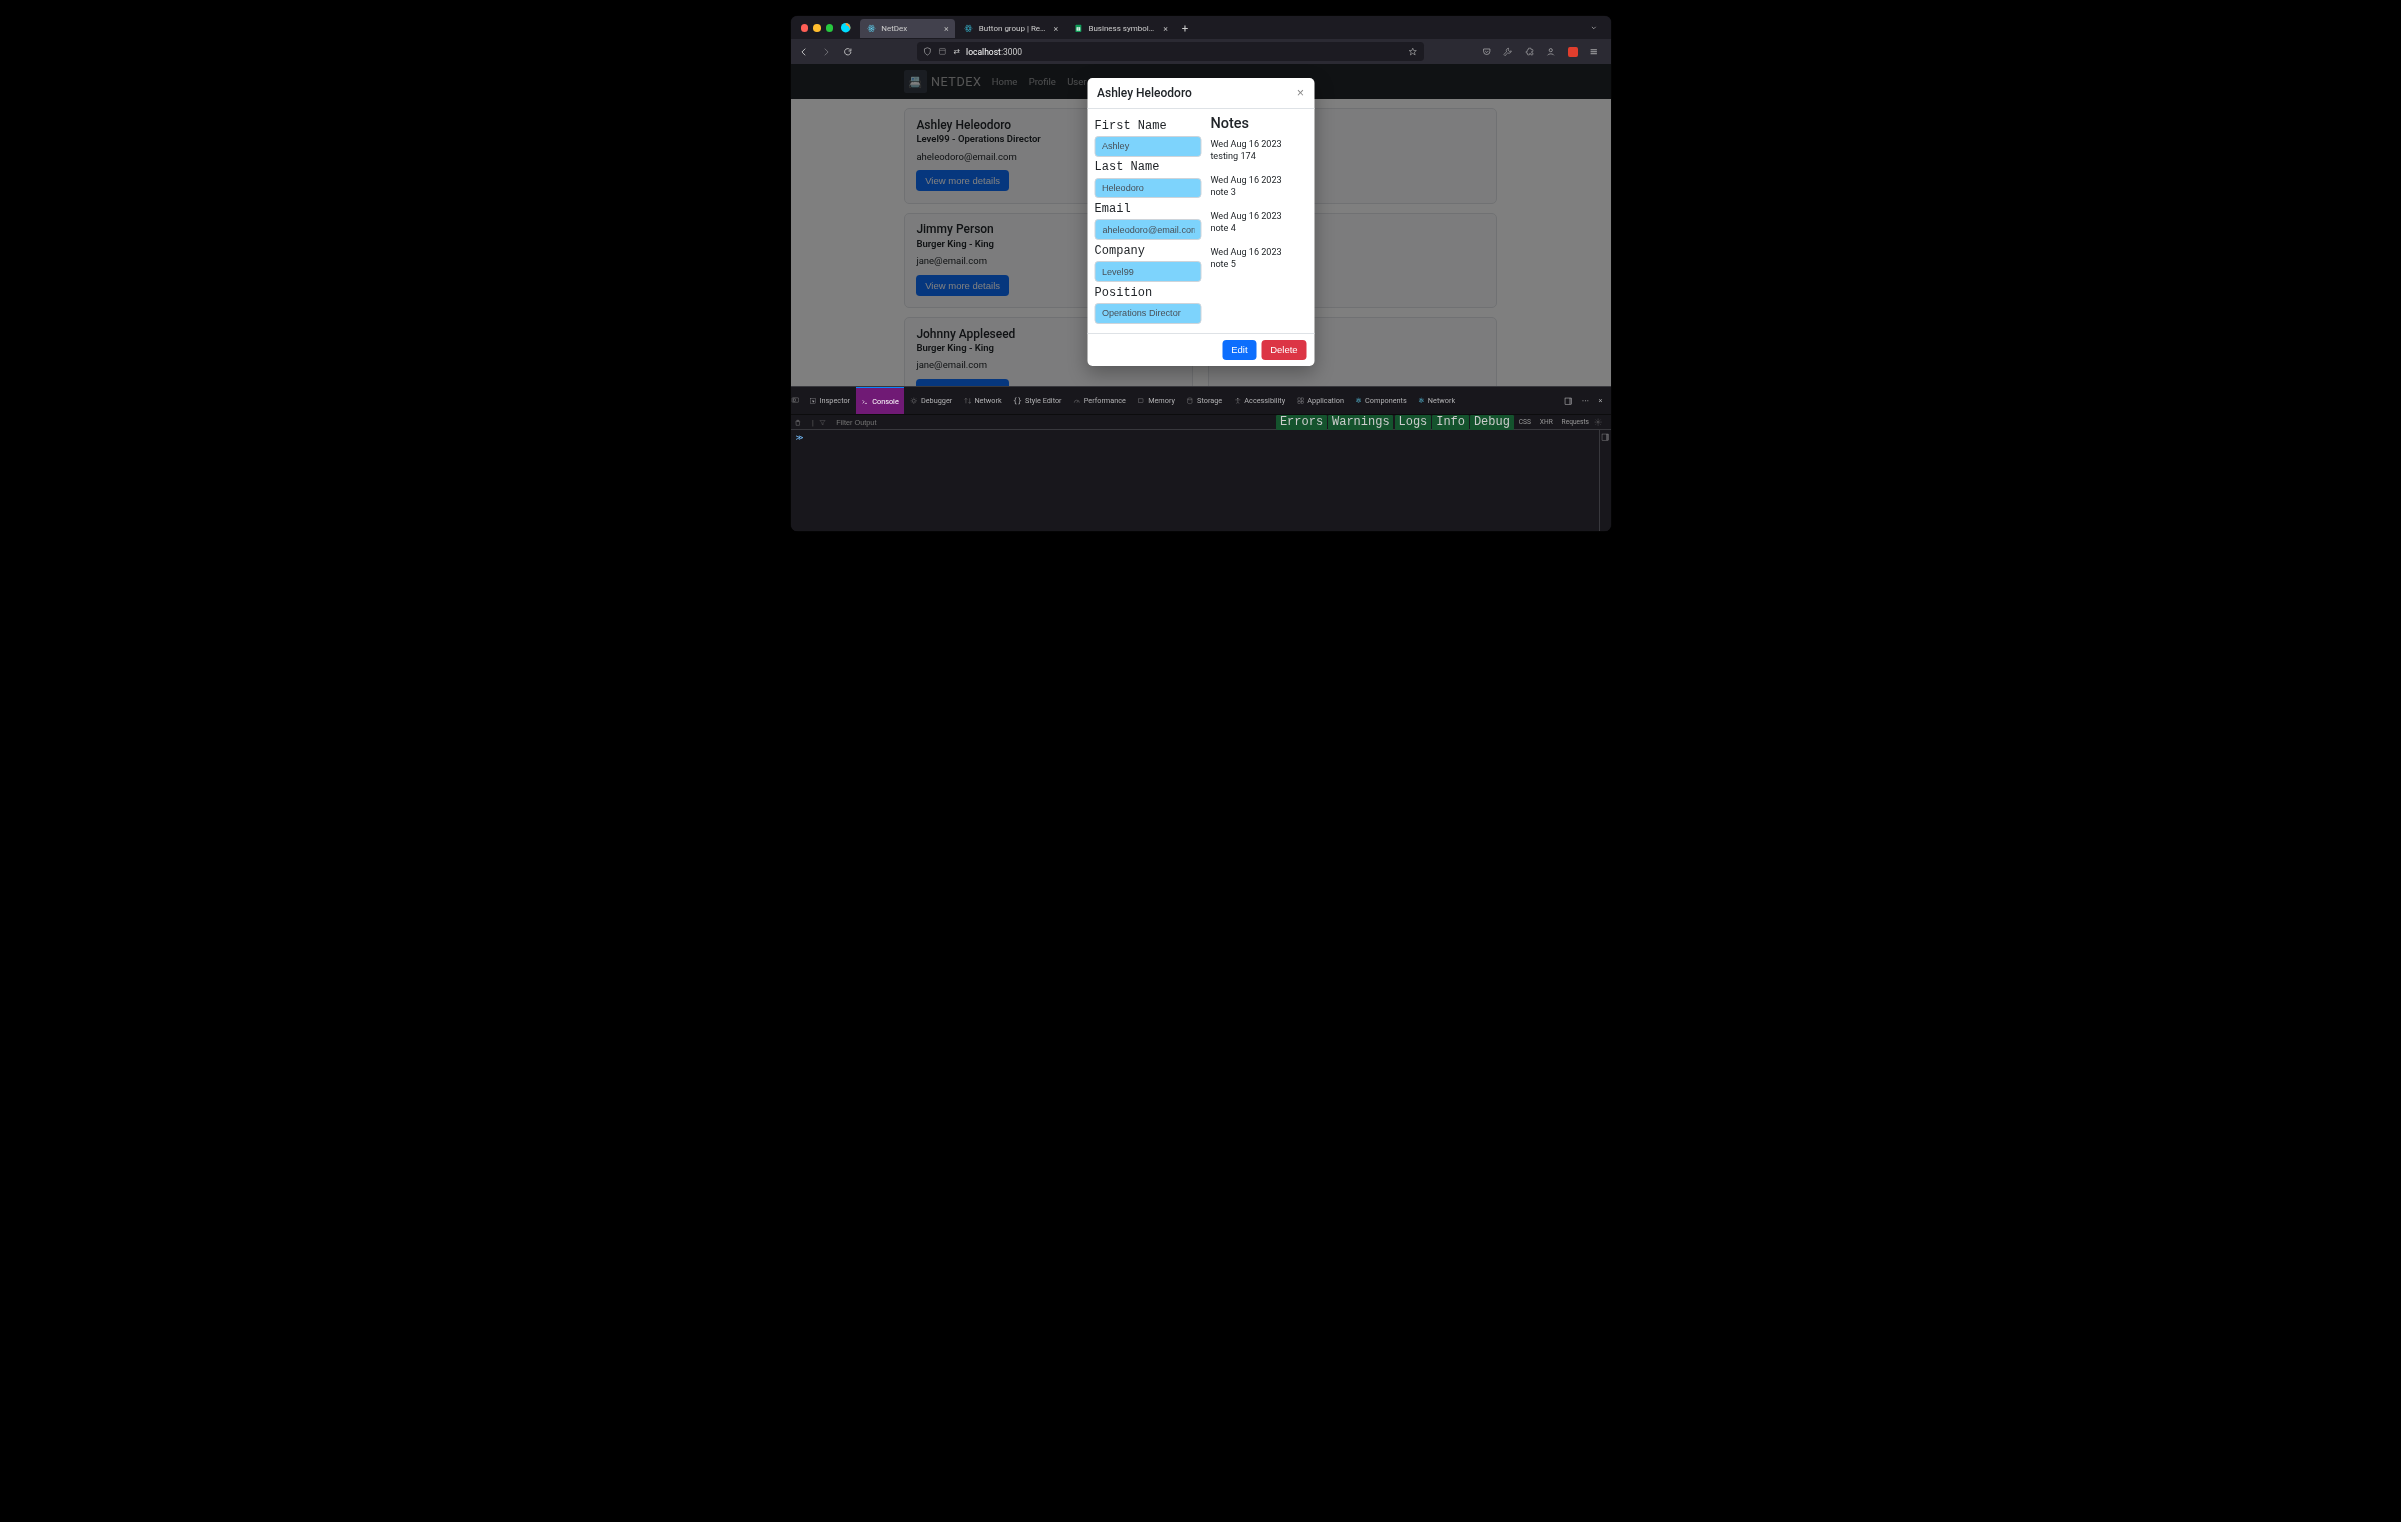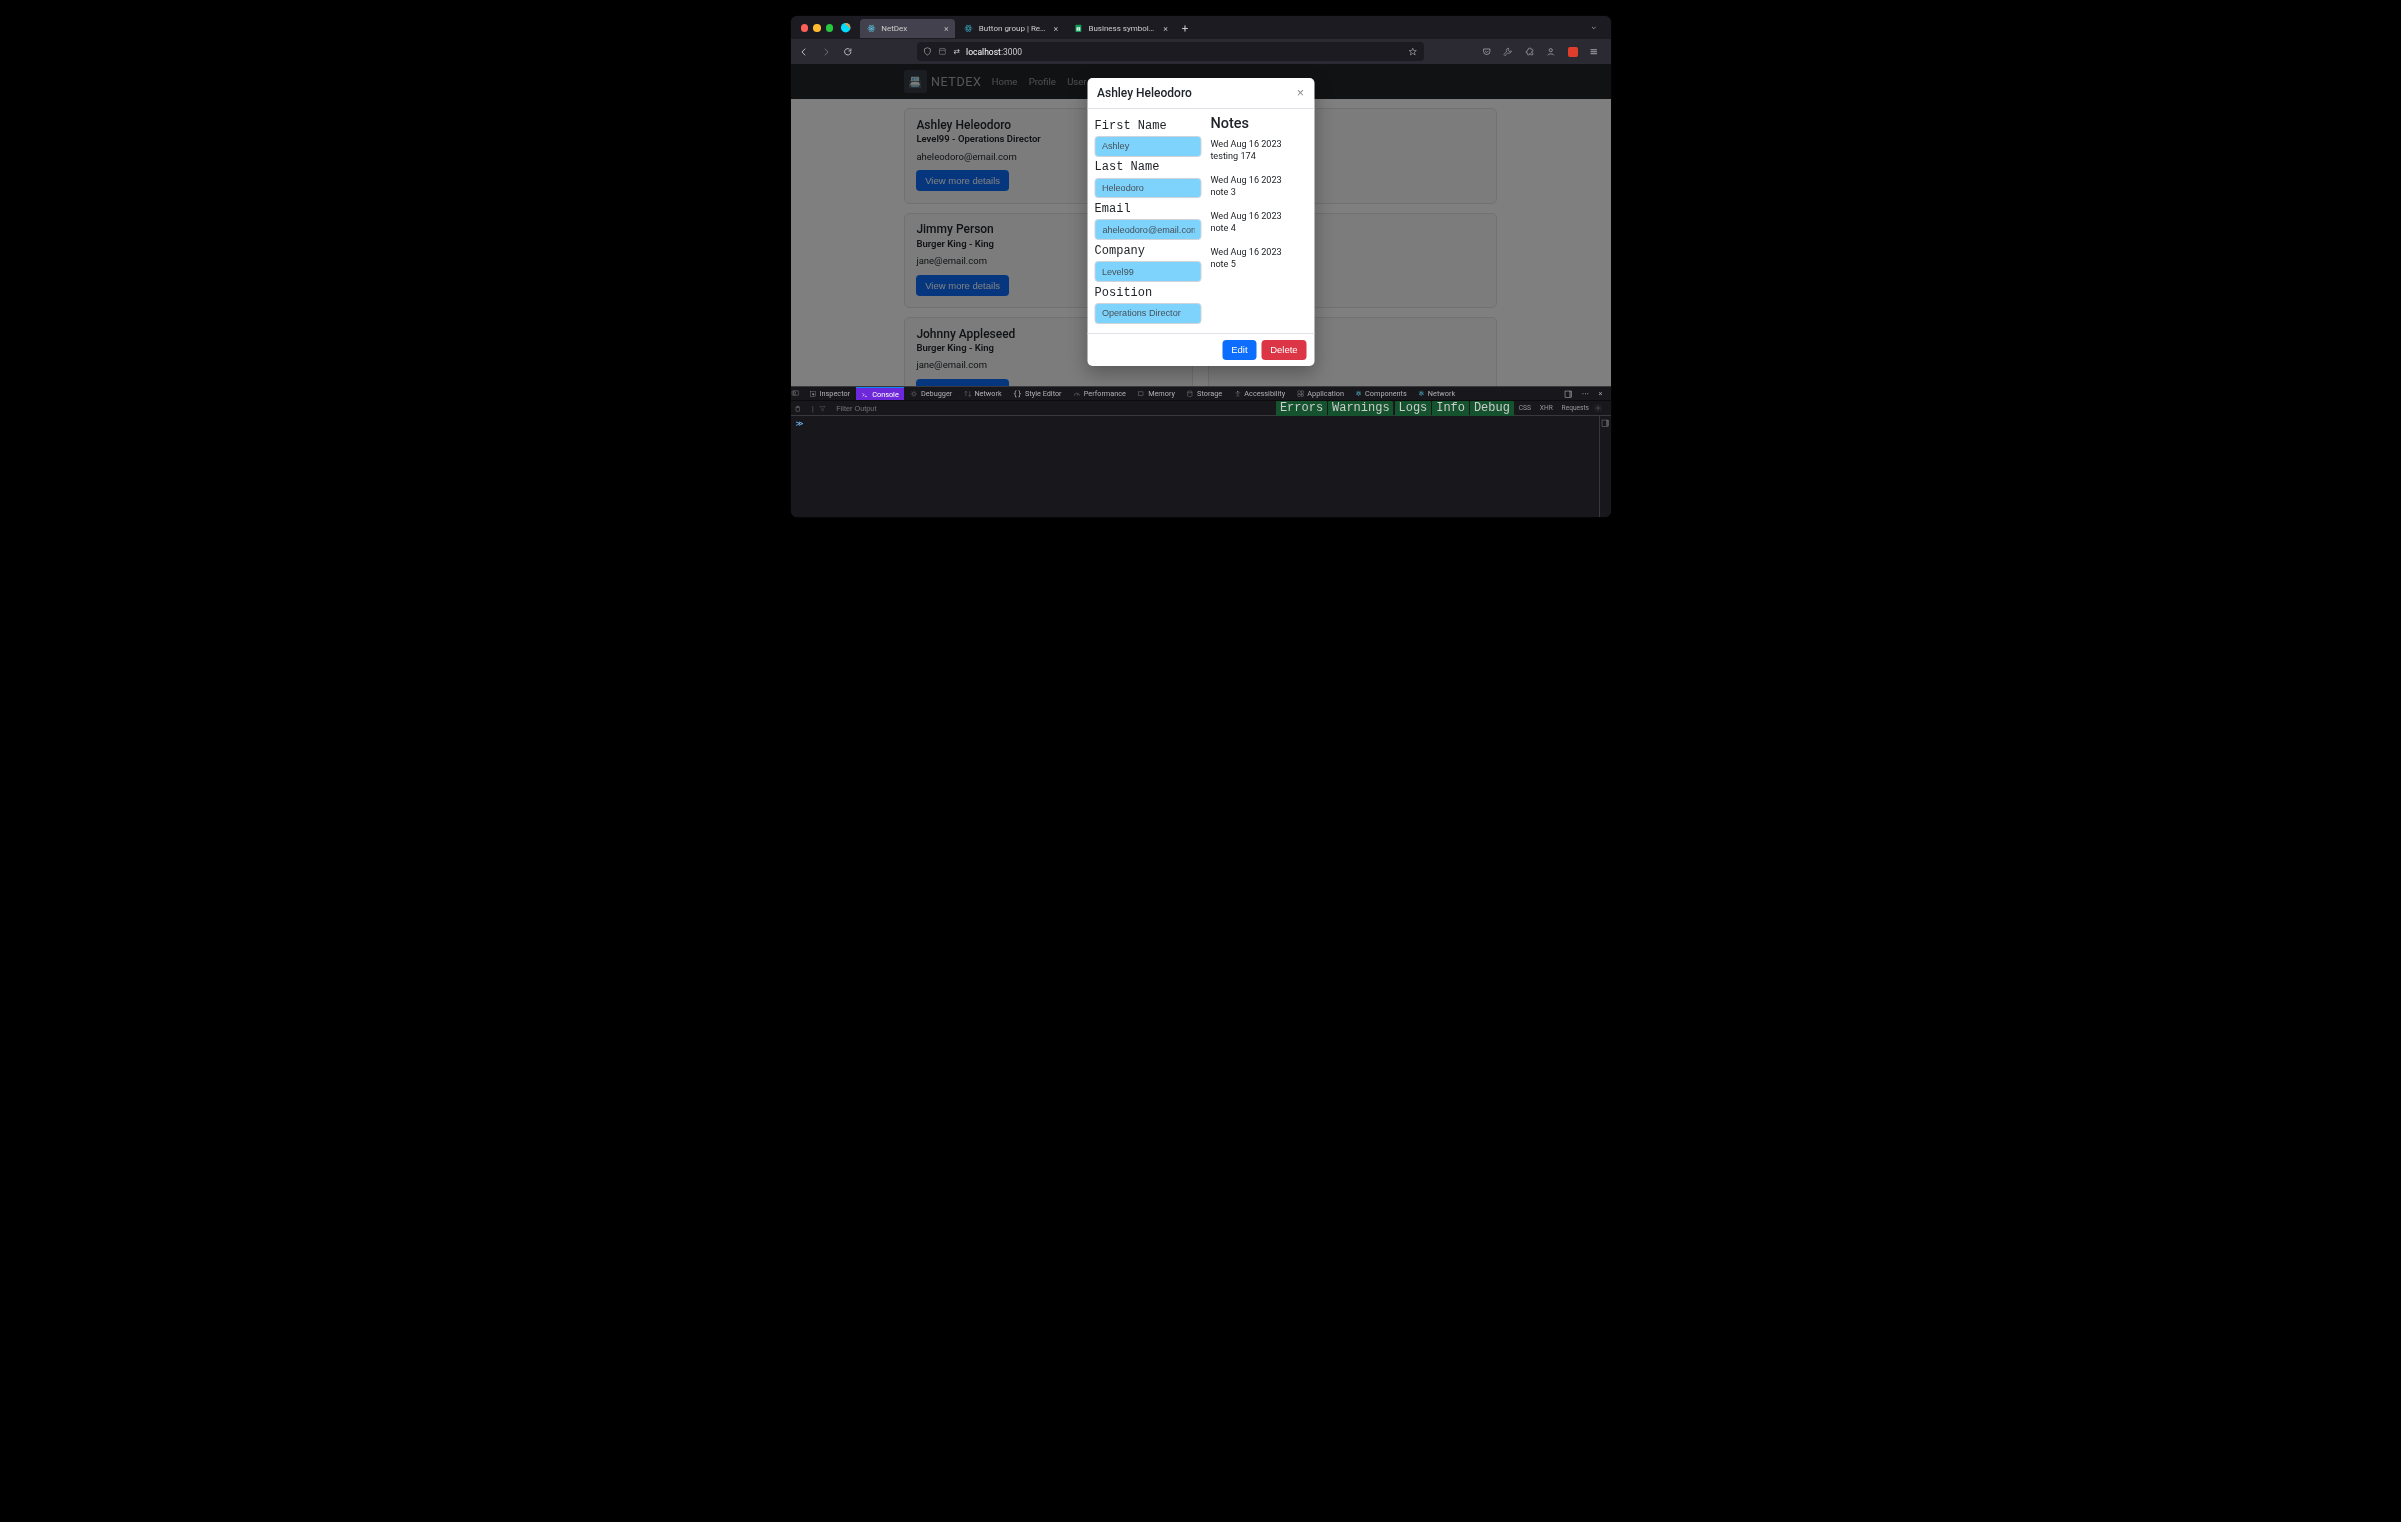--- a/index.html
+++ b/index.html
@@ -112,23 +112,23 @@
   }
   .notes-col { flex:1; padding-left:2.5px; }
   .notes-col h3 { font-size:14.5px; font-weight:500; margin-bottom:6.3px; }
   .note { margin: 5px 0 11.4px 0; font-size:9.1px; line-height:1.35; }
   .note .date { display:block; }
   .modal-footer { border-top:0.6px solid #dee2e6; padding:6.3px 7.6px; display:flex; justify-content:flex-end; gap:5px; }
   .btn-primary.sm, .btn-danger.sm { padding:4.4px 8.8px; font-size:9.5px; border-radius:3.8px; border:none; }
   .btn-danger { background:#dc3545; color:#fff; }
   
   .devtools { background:#18171c; color:#b1b1b3; }
-  .dt-tabs { display:flex; align-items:center; height:15px; border-top:0.6px solid #38383d; border-bottom:0.6px solid #0c0c0d; font-size:7.3px; }
+  .dt-tabs { display:flex; align-items:center; height:29px; border-top:0.6px solid #38383d; border-bottom:0.6px solid #0c0c0d; font-size:7.3px; }
   .dt-tab { display:flex; align-items:center; gap:3.2px; padding:0 5.7px; height:100%; color:#b1b1b3; }
-  .dt-tab.active { color:#fff; border-top:1.3px solid #0a84ff; background:#6d28d9; }
+  .dt-tab.active { color:#fff; border-top:1.3px solid #0a84ff; background:#701a75; }
   .dt-right { margin-left:auto; display:flex; align-items:center; gap:2.5px; padding-right:3.8px;}
   .dt-ico { width:12.6px; text-align:center; color:#b1b1b3; }
   .dt-filterbar { display:flex; align-items:center; height:15px; border-bottom:0.6px solid #38383d; font-size:7.3px; padding:0 3.8px; gap:5px;}
   .dt-filterbar input { background:transparent; border:none; color:#999; font-size:7.3px; flex:0 0 101px; outline:none; }
   .chips { margin-left:auto; display:flex; gap:1.3px; align-items:center; }
   .chip { background:#14532d; color:#ccc; border-radius:1.3px; padding:0.6px 3.8px; font-size:12px;font-family:Liberation Mono, monospace; }
   .plain-chip { color:#999; padding:0.6px 3.8px; font-size:6.6px; }
   .dt-body { height:101px; display:flex; }
   .dt-prompt { color:#75bfff; padding:2.5px 5px; font-size:7.6px; }
   .dt-sidepanel { width:11.4px; border-left:0.6px solid #38383d; display:flex; align-items:flex-start; justify-content:center; padding-top:2.5px;}

